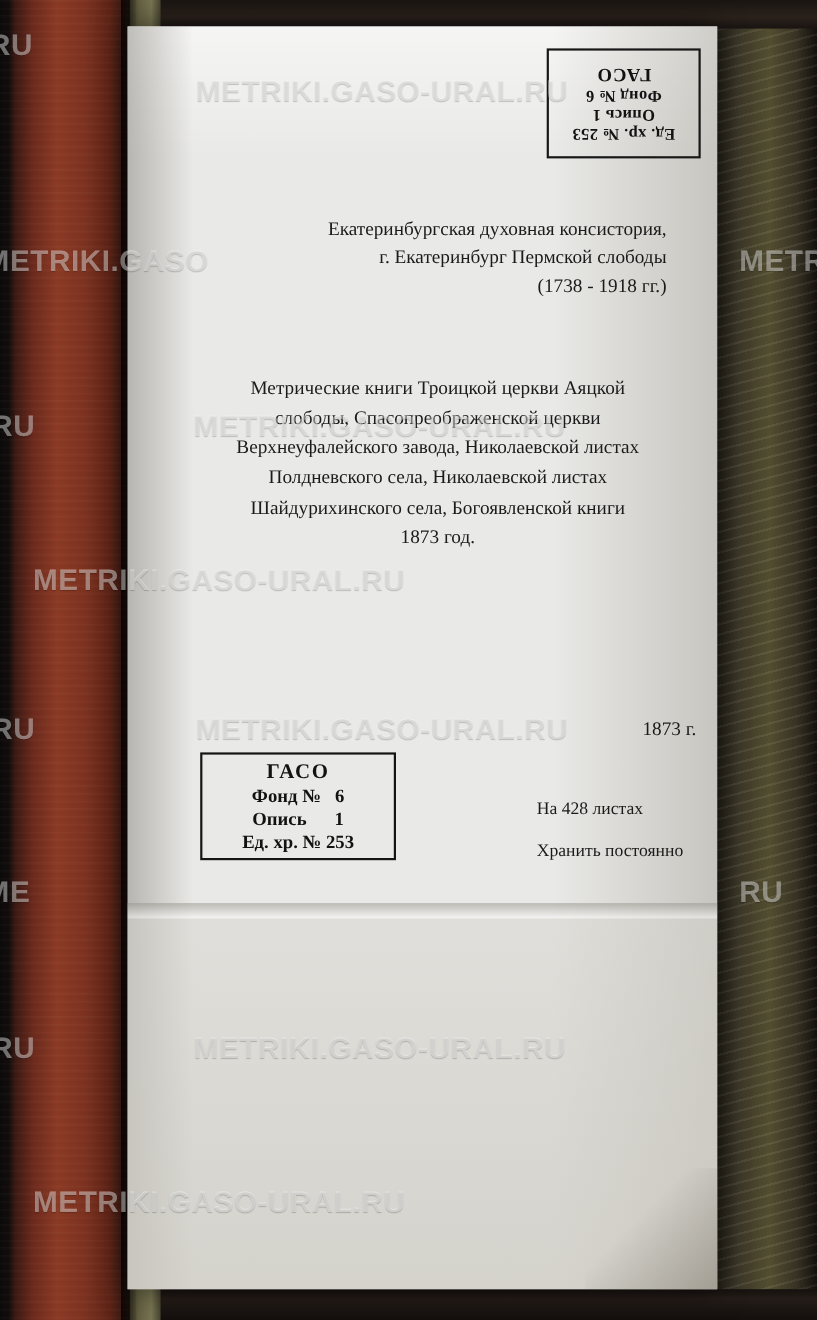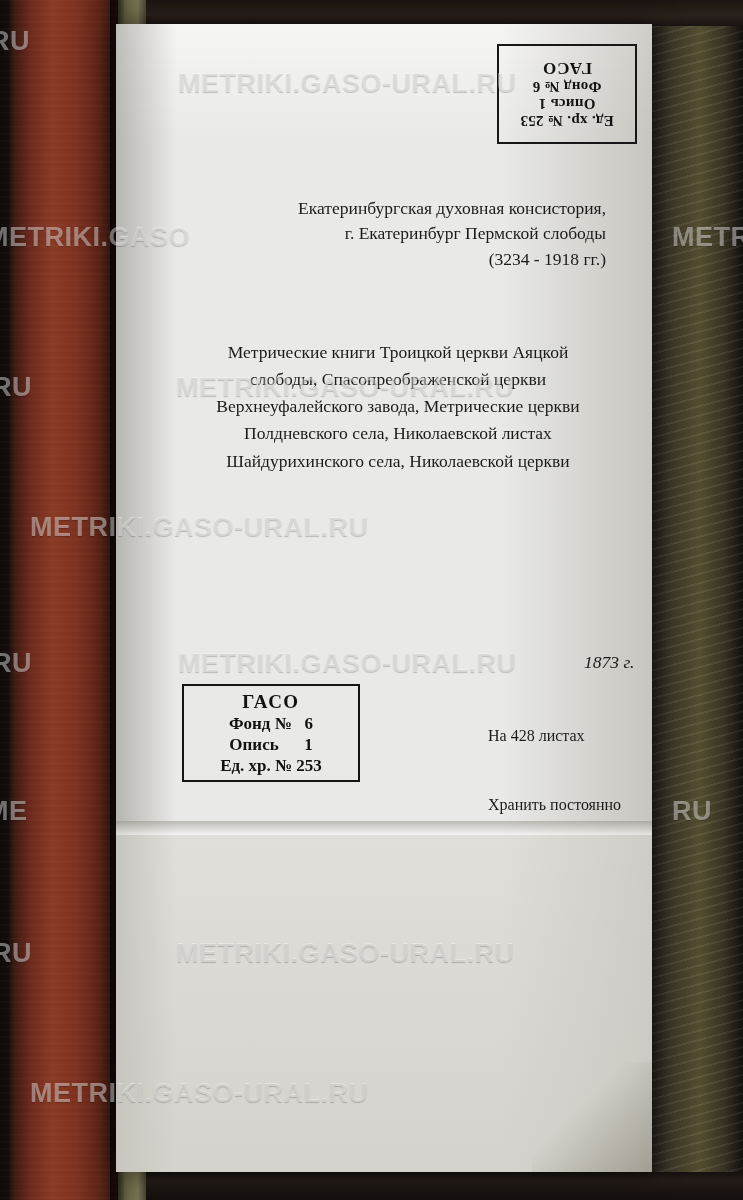--- a/index.html
+++ b/index.html
@@ -160,21 +160,20 @@
     color: #1b1b1b;
     font-size: 17.5px;
     line-height: 1.55;
   }
   .year-right {
     position: absolute;
     left: 468px;
     top: 628px;
     color: #1b1b1b;
     font-size: 17.5px;
-    font-style: italic;
   }
 
   
   .stamp-bottom {
     position: absolute;
     left: 66px;
     top: 660px;
     width: 178px;
     height: 98px;
     border: 2px solid #151515;
@@ -196,21 +195,21 @@
     text-align: center;
     white-space: pre;
   }
 
   .note-1, .note-2 {
     position: absolute;
     color: #1b1b1b;
     font-size: 16px;
   }
   .note-1 { left: 372px; top: 703px; font-family: Liberation Serif, serif; }
-  .note-2 { left: 372px; top: 772px; }
+  .note-2 { left: 372px; top: 741px; }
 
   
   .wm {
     position: absolute;
     color: rgba(255,255,255,.42);
     font-family: "Liberation Sans", sans-serif;
     font-weight: 700;
     font-size: 27px;
     letter-spacing: .5px;
     white-space: nowrap;
@@ -243,29 +242,30 @@
     <div class="stamp-top">
       <div class="ln">Ед. хр. № 253</div>
       <div class="ln">Опись  1</div>
       <div class="ln">Фонд № 6</div>
       <div class="ln big">ГАСО</div>
     </div>
 
     <div class="block-head">
       <div>Екатеринбургская духовная консистория,</div>
       <div>г. Екатеринбург Пермской слободы</div>
-      <div>(3234 - 1918 гг.)</div>
+      <div>(1738 - 1918 гг.)</div>
     </div>
 
     <div class="block-body">
       <div>Метрические книги Троицкой церкви Аяцкой</div>
       <div>слободы, Спасопреображенской церкви</div>
-      <div>Верхнеуфалейского завода, Метрические церкви</div>
+      <div>Верхнеуфалейского завода, Николаевской листах</div>
       <div>Полдневского села, Николаевской листах</div>
-      <div>Шайдурихинского села, Николаевской церкви</div>
+      <div>Шайдурихинского села, Богоявленской книги</div>
+      <div>1873 год.</div>
     </div>
 
     <div class="year-right">1873 г.</div>
 
     <div class="stamp-bottom">
       <div class="t">ГАСО</div>
       <div class="row">Фонд №   6</div>
       <div class="row">Опись      1</div>
       <div class="row">Ед. хр. № 253</div>
     </div>

